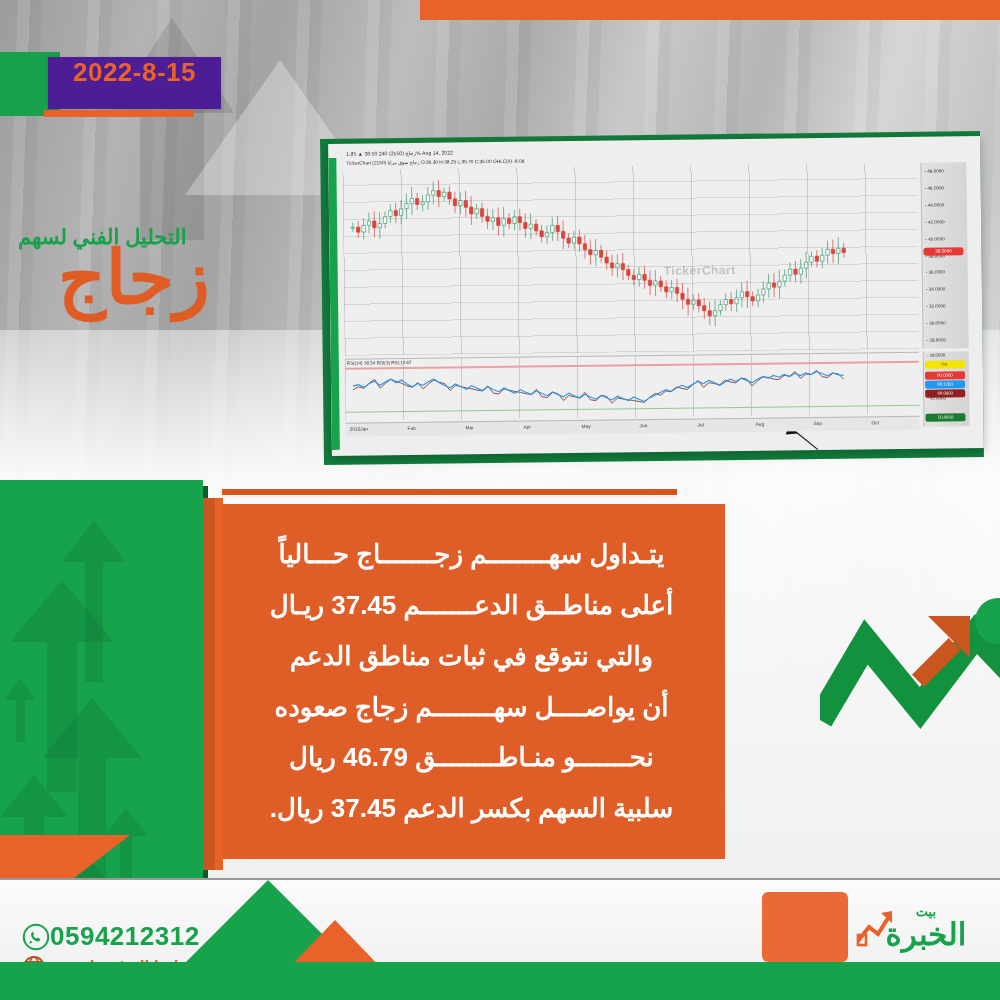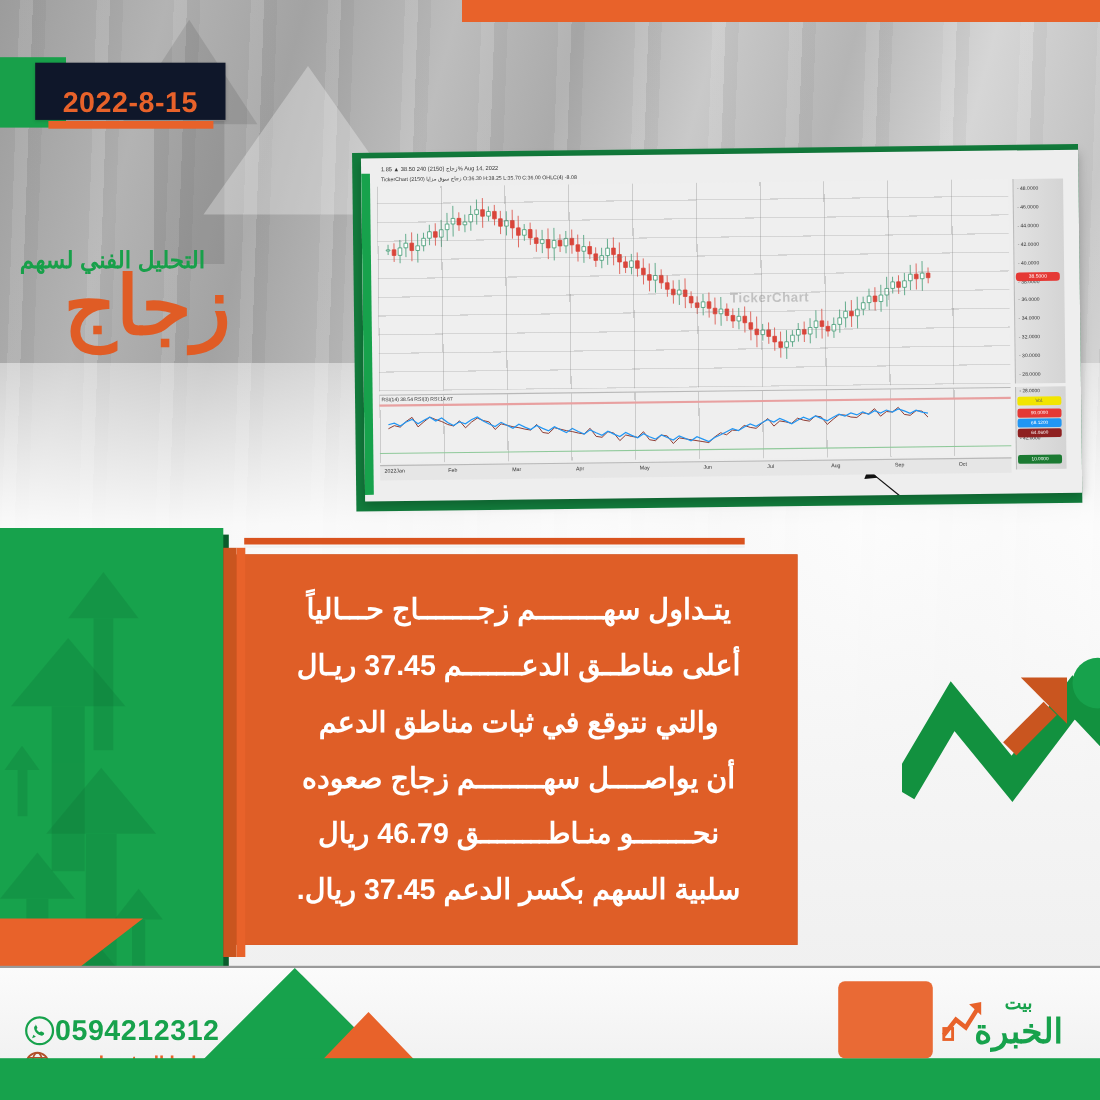--- a/index.html
+++ b/index.html
@@ -47,23 +47,23 @@
   #topbar{
     position:absolute; left:420px; top:0; width:580px; height:20px;
     background:#e8622a;
   }
 
   
   #date-green{
     position:absolute; left:0; top:52px; width:60px; height:64px; background:#18a04a;
   }
   #date-card{
-    position:absolute; left:32px; top:57px; width:173px; height:52px;
-    background:#0f172a;
-    display:flex; align-items:flex-end; justify-content:center;
+    position:absolute; left:48px; top:57px; width:173px; height:52px;
+    background:#4c1d95;
+    display:flex; align-items:flex-start; justify-content:center;
     box-shadow:0 1px 3px rgba(0,0,0,0.18);
   }
   #date-text{
     color:#e8622a; font-size:26px; font-weight:bold; letter-spacing:0.5px;
   }
   #date-underline{
     position:absolute; left:44px; top:110px; width:150px; height:7px; background:#e8622a;
   }
 
   
@@ -248,21 +248,21 @@
 
   
   #logo-box{
     position:absolute; left:762px; top:892px; width:86px; height:70px;
     background:#e8622a; border-radius:6px; opacity:0.95;
   }
   #logo{
     position:absolute; left:862px; top:905px; width:128px; height:66px;
     direction:rtl; text-align:center;
   }
-  #logo-top{ color:#17a24c; font-size:16px; font-weight:bold; line-height:1; }
+  #logo-top{ color:#17a24c; font-size:13px; font-weight:bold; line-height:1; }
   #logo-main{ color:#17a24c; font-size:31px; font-weight:bold; line-height:1; margin-top:1px; }
   #logo-arrow{ position:absolute; left:-6px; top:2px; }
 </style>
 </head>
 <body>
 
 <div id="bg-base"></div>
 <div id="bg-stripes"></div>
 <div id="bg-tri-1"></div>
 <div id="bg-tri-1b"></div>

